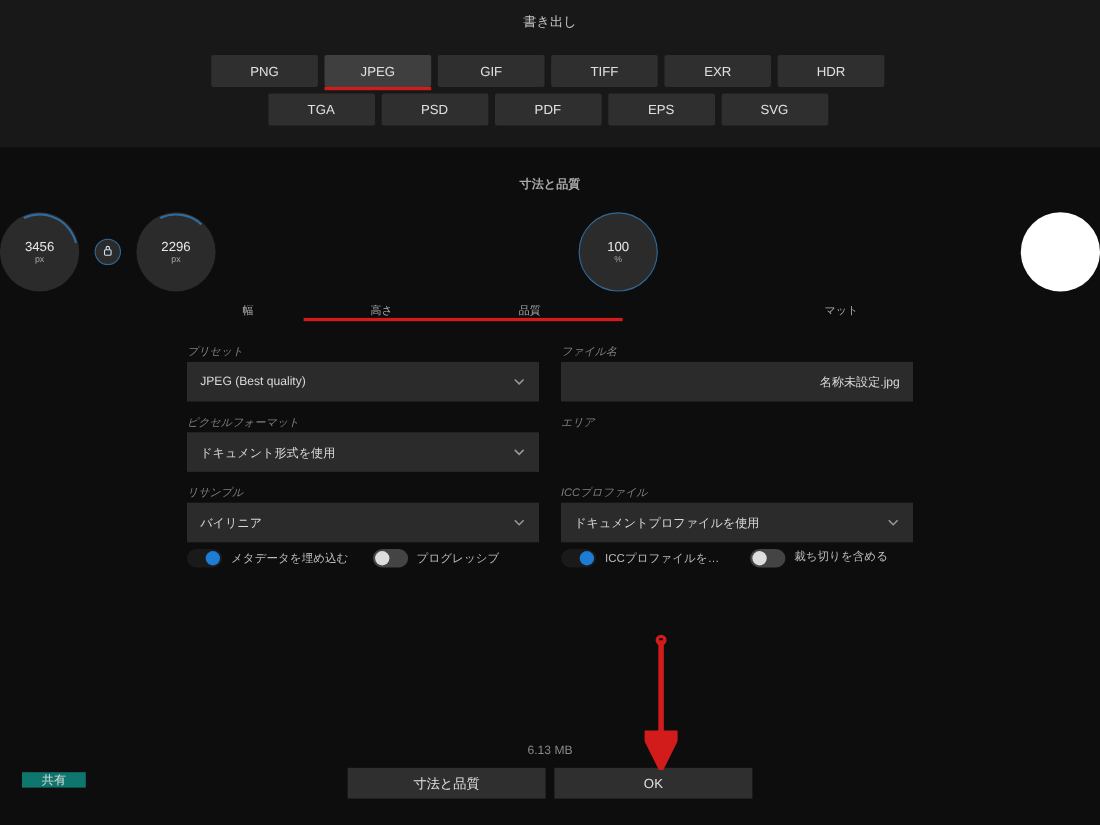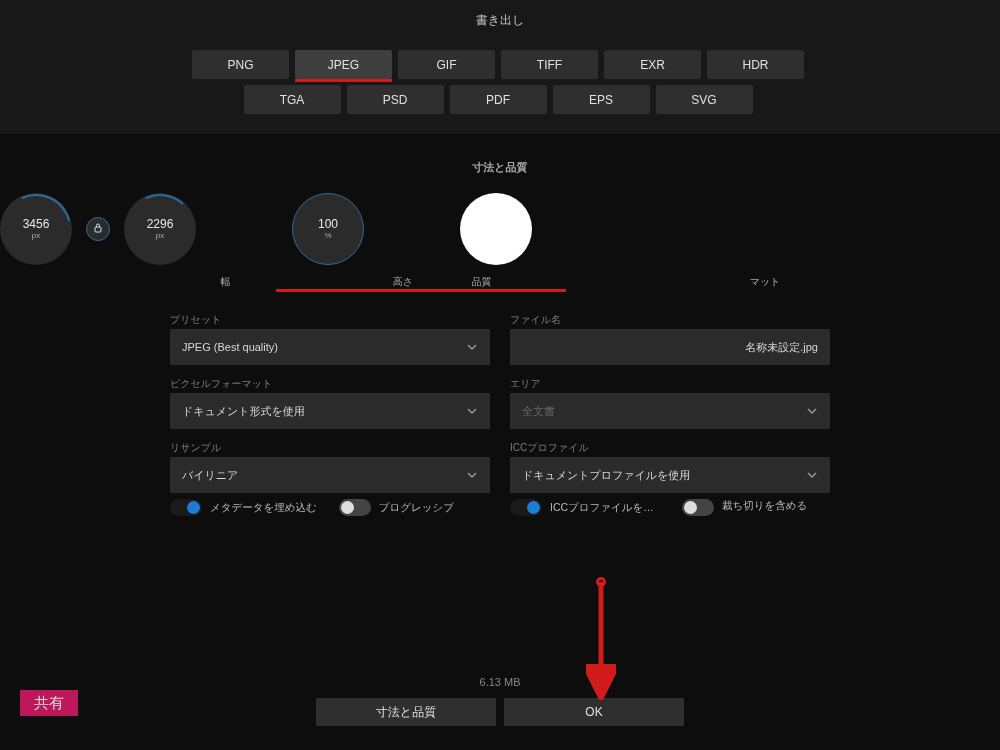--- a/index.html
+++ b/index.html
@@ -9,50 +9,50 @@
   .panel { background:#181818; padding:10px 4px 20px 0; }
 
   .tab-rows { display:flex; flex-direction:column; align-items:center; gap:6px; }
   .tab-row { display:flex; gap:6px; }
   .tab { width:97px; height:29px; background:#2f2f2f; color:#e0e0e0; font-size:12px; display:flex; align-items:center; justify-content:center; border-radius:2px; cursor:pointer; position:relative; }
   .tab.active { background:#3f3f3f;text-align:right; }
   .red-underline { position:absolute; bottom:-3px; left:0; right:0; height:3px; background:#d21c1c; }
 
   .section-title { text-align:center; font-size:11px; color:#aaa; margin:26px 0 18px;font-weight:bold; }
 
-  .dials { display:flex; align-items:center; justify-content:flex-start; gap:96px; }
+  .dials { display:flex; align-items:center; justify-content:space-between; gap:96px; }
   .dial-group { display:flex; align-items:center; gap:14px; }
   .dial { width:72px; height:72px; border-radius:50%; background:#2b2b2b; position:relative; display:flex; flex-direction:column; align-items:center; justify-content:center; }
   .dial svg.ring { position:absolute; top:0; left:0; width:100%; height:100%; }
   .dial .val { font-size:12px; color:#e8e8e8; line-height:1.15; }
   .dial .unit { font-size:8px; color:#aaa; }
   .lock { width:24px; height:24px; border-radius:50%; background:#2b2b2b; border:1px solid #2f6a9c; display:flex; align-items:center; justify-content:center; color:#cfe3f5; font-size:10px; }
   .matte { width:72px; height:72px; border-radius:50%; background:#fff; }
   .red-bar2 { position:absolute; height:3px; background:#d21c1c; }
 
   .form-grid { width:660px; margin:10px auto 0; display:grid; grid-template-columns:1fr 1fr; column-gap:20px; row-gap:6px; }
-  .field-label { font-size:10px; color:#7f7f7f; margin-top:6px; margin-bottom:2px; }
+  .field-label { font-size:10px; color:#7f7f7f; margin-top:6px; margin-bottom:2px;font-style:italic; }
   .select { height:30px; background:#2b2b2b; border:none; display:flex; align-items:center; justify-content:space-between; padding:18px 12px; font-size:11px; color:#d8d8d8; cursor:pointer; }
   .select.disabled { color:#666; cursor:default; }
   .chev { width:12px; height:12px; color:#999; }
 
   .toggle-row { display:flex; align-items:center; gap:8px; }
   .toggle { width:32px; height:17px; border-radius:9px; background:#444; position:relative; cursor:pointer; flex-shrink:0; }
   .toggle .knob { position:absolute; top:2px; width:13px; height:13px; border-radius:50%; background:#ddd; }
   .toggle.off .knob { left:2px; }
   .toggle.on { background:#1a1a1a; }
   .toggle.on .knob { right:2px; background:#1d7dd4; }
   .toggle-label { font-size:10.5px; color:#bbb; white-space:nowrap; overflow:hidden; text-overflow:ellipsis; max-width:110px; }
 
   .footer { position:absolute; bottom:0; left:0; right:0; padding:14px 0 24px; display:flex; flex-direction:column; align-items:center; gap:10px; }
   .filesize { font-size:11px; color:#888; }
   .footer-buttons { display:flex; gap:8px; }
   .footer-btn { width:180px; height:28px; background:#2f2f2f; color:#e0e0e0; font-size:12px; border:none; cursor:pointer; }
 
-  .share-btn { position:absolute; left:20px; bottom:34px; width:58px; height:26px; background:#be185d; color:#ddd; font-size:15px; border:none; cursor:pointer; }
+  .share-btn { position:absolute; left:20px; bottom:34px; width:58px; height:14px; background:#0f766e; color:#ddd; font-size:11px; border:none; cursor:pointer; }
 
   
   .arrow { position:absolute; pointer-events:none; }
 </style>
 </head>
 <body>
 
 <div class="header-bar">書き出し</div>
 
 <div class="panel">
@@ -105,21 +105,21 @@
   <div class="dial" style="border:1.5px solid #2f6a9c">
     <div class="val">100</div>
     <div class="unit">%</div>
   </div>
   <div class="matte"></div>
 </div>
 
 <div style="position:relative; width:660px; margin:10px auto 0;">
   <div style="display:flex; font-size:10px; color:#aaa;">
     <div style="width:111px; text-align:center">幅</div>
-    <div style="width:132px; text-align:right">高さ</div>
+    <div style="width:132px; text-align:center">高さ</div>
     <div style="width:137px; text-align:center">品質</div>
     <div style="flex:1"></div>
     <div style="width:130px; text-align:center">マット</div>
   </div>
   <div class="red-bar2" style="left:106px; width:290px; top:14px;"></div>
 </div>
 
 <div class="form-grid" style="margin-top:18px">
   <div>
     <div class="field-label">プリセット</div>
@@ -140,26 +140,20 @@
     <div class="field-label">ピクセルフォーマット</div>
     <div class="select">
       <span>ドキュメント形式を使用</span>
       <svg class="chev" viewBox="0 0 12 12">
           <path d="M2 4l4 4 4-4" fill="none" stroke="currentColor" stroke-width="1.4"></path>
         </svg>
     </div>
   </div>
   <div>
     <div class="field-label">エリア</div>
-    <div class="select disabled">
-      <span>全文書</span>
-      <svg class="chev" viewBox="0 0 12 12">
-          <path d="M2 4l4 4 4-4" fill="none" stroke="currentColor" stroke-width="1.4"></path>
-        </svg>
-    </div>
   </div>
   <div>
     <div class="field-label">リサンプル</div>
     <div class="select">
       <span>バイリニア</span>
       <svg class="chev" viewBox="0 0 12 12">
           <path d="M2 4l4 4 4-4" fill="none" stroke="currentColor" stroke-width="1.4"></path>
         </svg>
     </div>
   </div>

